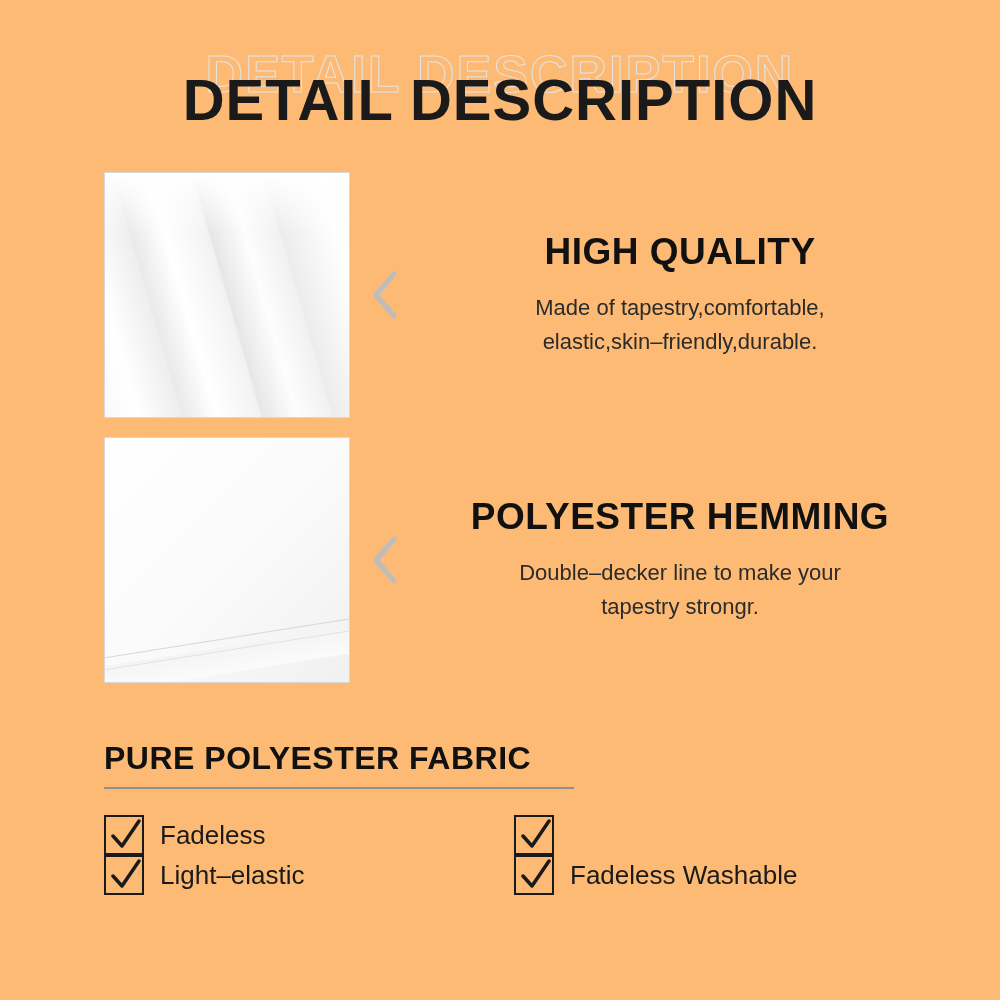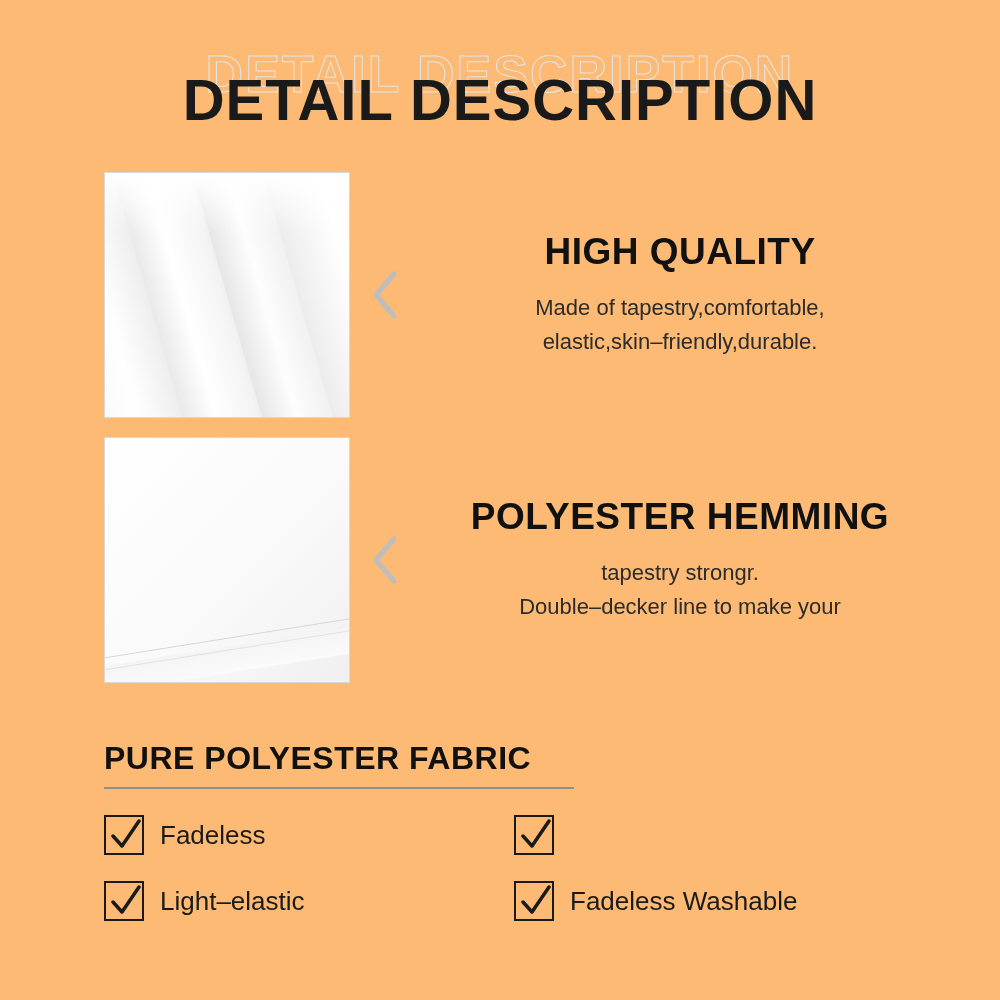--- a/index.html
+++ b/index.html
@@ -150,21 +150,20 @@
     padding-bottom: 10px;
   }
   .rule {
     width: 470px; height: 2px;
     background: #8f8f8f;
     margin-bottom: 26px;
   }
   .check-grid {
     display: grid;
     grid-template-columns: 410px 1fr;
-    row-gap: 26px;
     text-align: center;
   }
   .check-item {
     display: flex;
     align-items: center;
   }
   .checkbox {
     width: 40px; height: 40px;
     border: 2px solid #1a1a1a;
     margin-right: 16px;
@@ -218,22 +217,22 @@
       <div class="hem-line2"></div>
     </div>
     <div class="arrow">
       <svg width="34" height="54" viewBox="0 0 34 54" aria-hidden="true">
         <polyline points="26,6 8,27 26,48" fill="none" stroke="#bdbdbd" stroke-width="5" stroke-linecap="round" stroke-linejoin="round"></polyline>
       </svg>
     </div>
     <div class="feature-text">
       <div class="feature-head">POLYESTER HEMMING</div>
       <div class="feature-body">
+        <span>Double–decker line to make your</span>
         <span>tapestry strongr.</span>
-        <span>Double–decker line to make your</span>
       </div>
     </div>
   </div>
 
   <div class="bottom">
     <div class="bottom-title">PURE POLYESTER FABRIC</div>
     <div class="rule"></div>
     <div class="check-grid">
 
       <div class="check-item">

